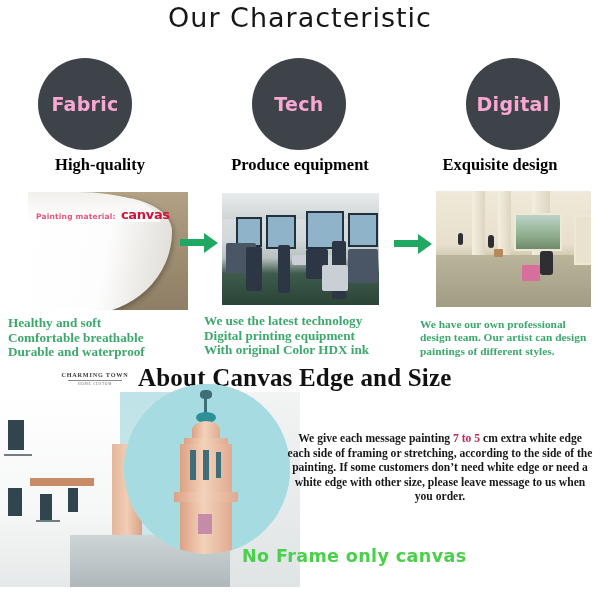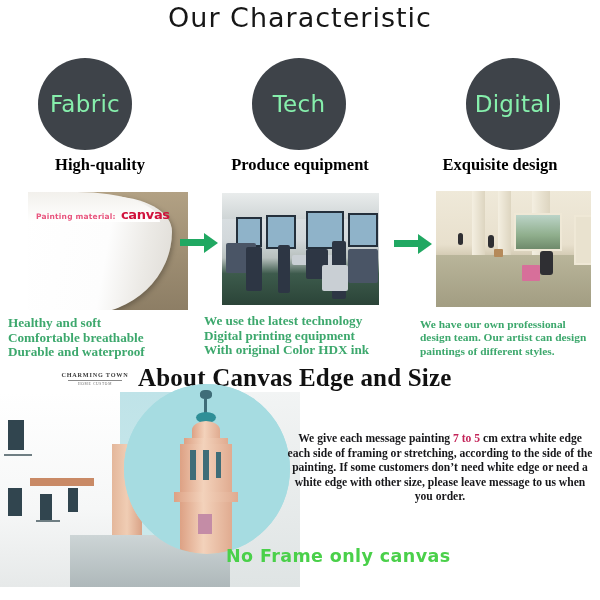--- a/index.html
+++ b/index.html
@@ -18,21 +18,21 @@
   }
 
   
   .circle{
     position:absolute;width:94px;height:92px;border-radius:50%;
     background:#3e4349;
     display:flex;align-items:center;justify-content:center;
   }
   .circle span{
     font-family:"DejaVu Sans","Liberation Sans",sans-serif;
-    font-size:23px;color:#86efac;font-weight:400;letter-spacing:.3px;
+    font-size:19px;color:#f9a8d4;font-weight:700;letter-spacing:.3px;
   }
   .c1{left:38px;top:58px;}
   .c2{left:252px;top:58px;}
   .c3{left:466px;top:58px;}
 
   .cap-head{
     position:absolute;top:155px;
     font-family:"Liberation Serif",serif;
     font-weight:700;font-size:16.5px;color:#000000;text-align:center;
   }
@@ -153,21 +153,21 @@
 
   
   .para{
     position:absolute;left:286px;top:432px;width:308px;
     font-family:"Liberation Serif",serif;font-weight:700;
     font-size:11.6px;line-height:14.6px;color:#17171a;text-align:center;
   }
   .para .hl{color:#c4265a;}
 
   .noframe{
-    position:absolute;left:226px;top:546px;width:260px;
+    position:absolute;left:242px;top:546px;width:260px;
     font-family:"DejaVu Sans","Liberation Sans",sans-serif;
     font-weight:700;font-size:17.5px;color:#4ad04a;letter-spacing:.4px;
     white-space:nowrap;
   }
 </style>
 </head>
 <body>
 
 <div class="page">
 

